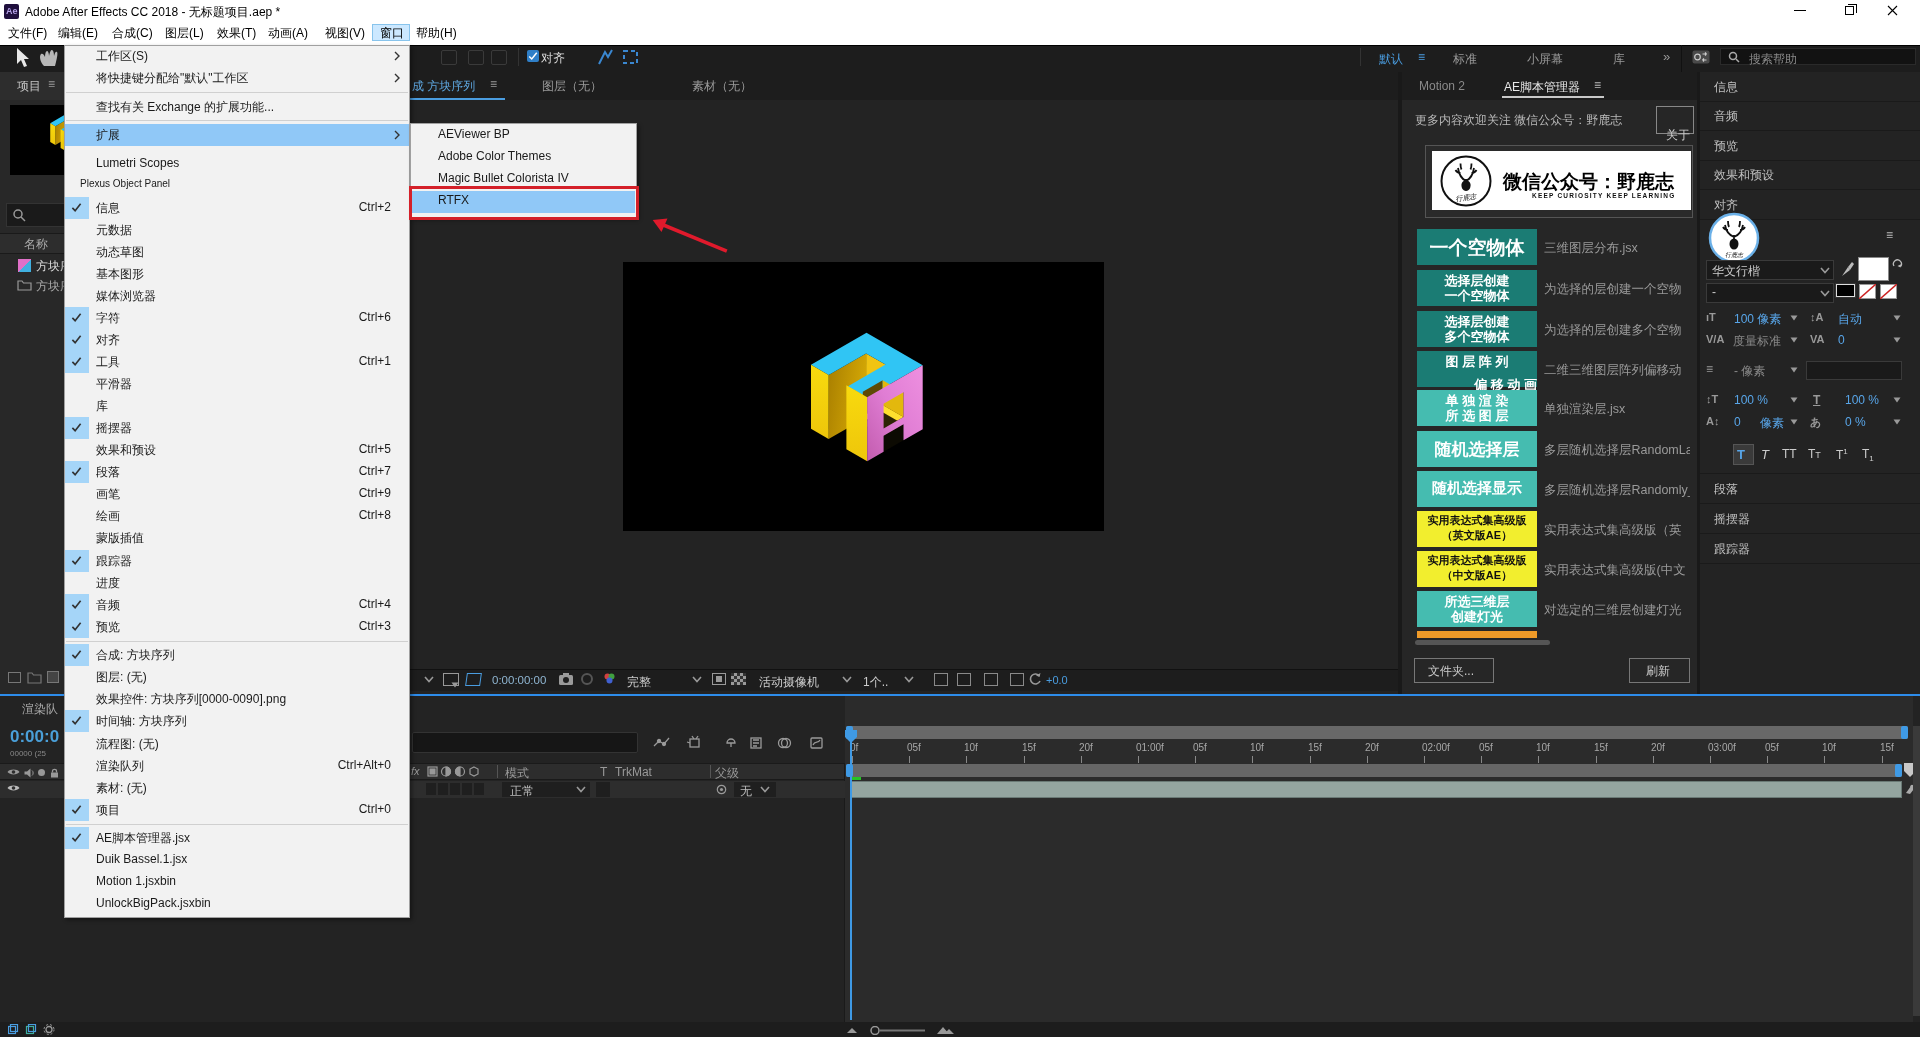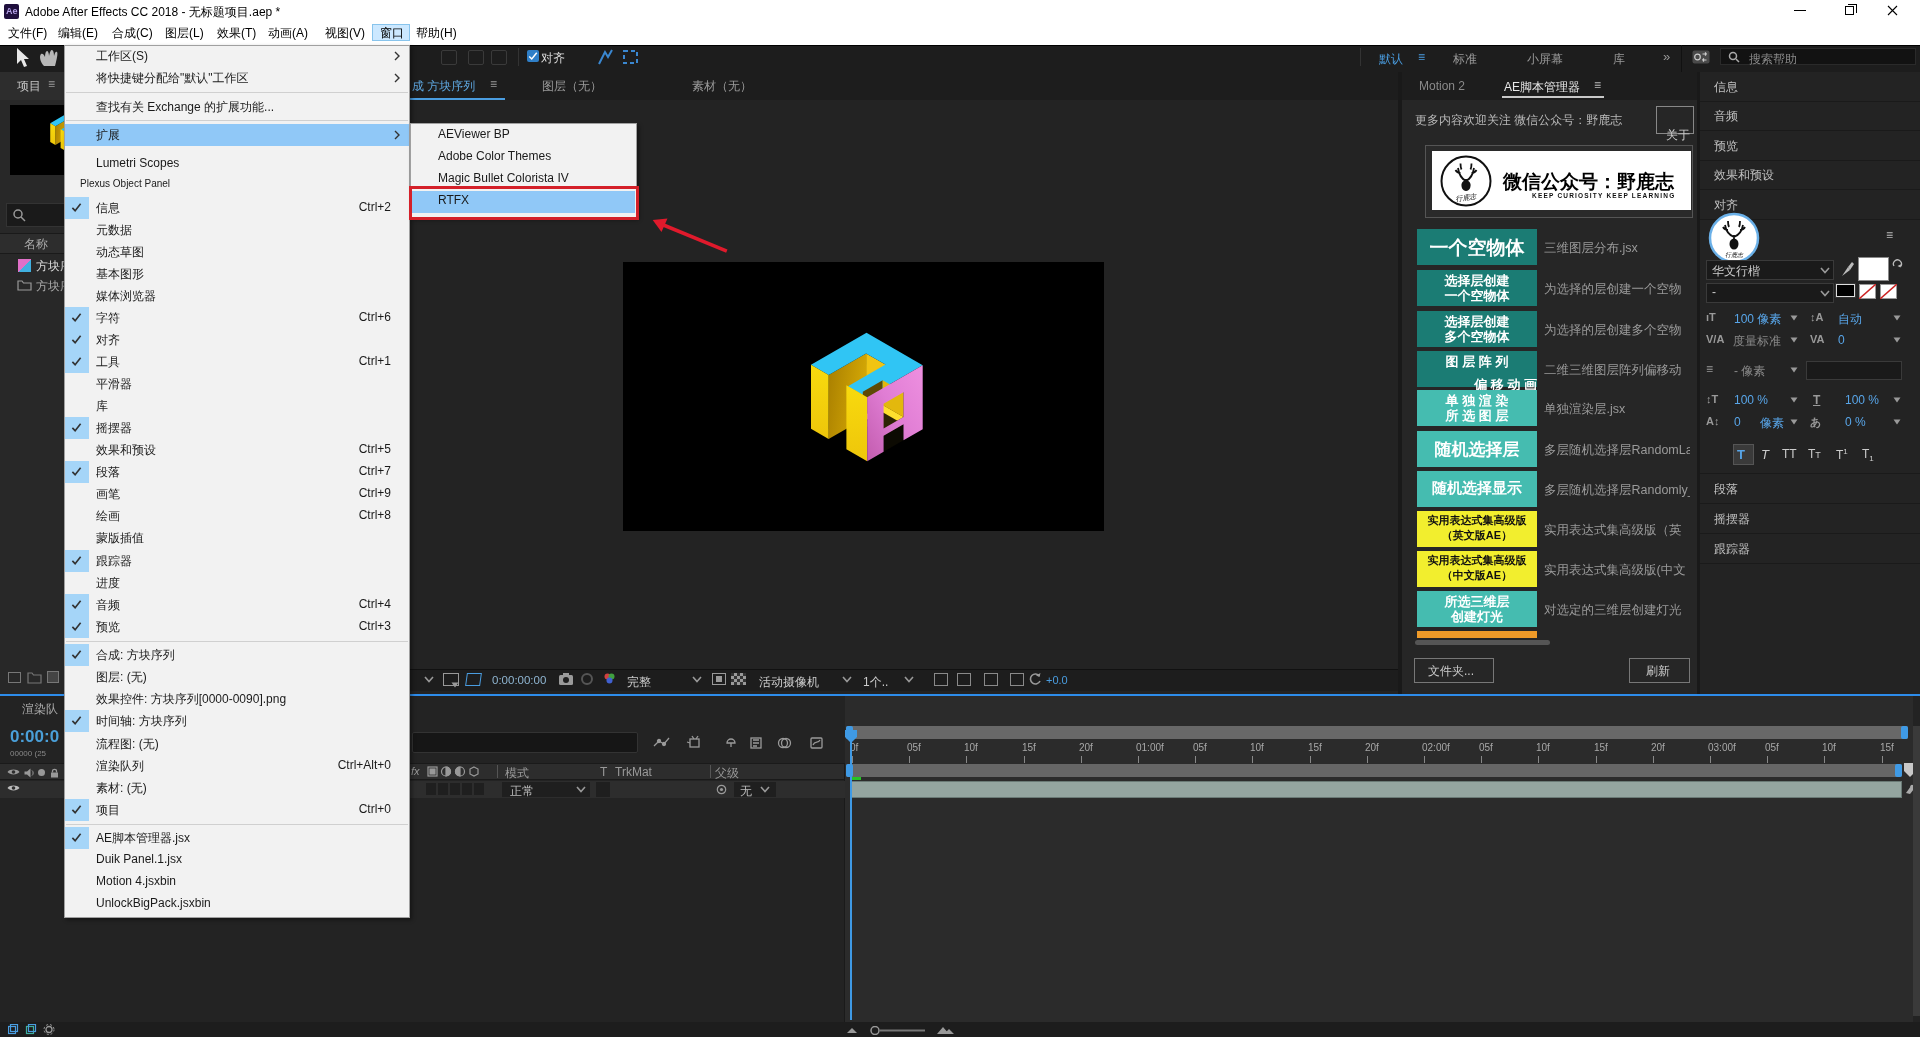--- a/index.html
+++ b/index.html
@@ -668,22 +668,22 @@
     <div class="a" style="left:65px;top:799px;width:24px;height:22px;background:#a5d5f8;"></div>
     <svg class="a" style="left:71px;top:804px;" width="11" height="11" viewBox="0 0 12 12">
       <path d="M1.5 6.5 L4.5 9.5 L10.5 2" stroke="#333" stroke-width="1.8" fill="none"></path>
     </svg>
     <div class="a" style="left:66px;top:824px;width:342px;height:1px;background:#d0d0d0;"></div>
     <div class="tx" style="left:96px;top:830px;font-size:12px;color:#1a1a1a;">AE脚本管理器.jsx</div>
     <div class="a" style="left:65px;top:827px;width:24px;height:22px;background:#a5d5f8;"></div>
     <svg class="a" style="left:71px;top:832px;" width="11" height="11" viewBox="0 0 12 12">
       <path d="M1.5 6.5 L4.5 9.5 L10.5 2" stroke="#333" stroke-width="1.8" fill="none"></path>
     </svg>
-    <div class="tx" style="left:96px;top:852px;font-size:12px;color:#1a1a1a;">Duik Panel.1.jsx</div>
-    <div class="tx" style="left:96px;top:874px;font-size:12px;color:#1a1a1a;">Motion 4.jsxbin</div>
+    <div class="tx" style="left:96px;top:852px;font-size:12px;color:#1a1a1a;">Duik Bassel.1.jsx</div>
+    <div class="tx" style="left:96px;top:874px;font-size:12px;color:#1a1a1a;">Motion 1.jsxbin</div>
     <div class="tx" style="left:96px;top:896px;font-size:12px;color:#1a1a1a;">UnlockBigPack.jsxbin</div>
     <div class="a" style="left:410px;top:123px;width:227px;height:95px;background:#f2f2f2;border:1px solid #a0a0a0;box-shadow:2px 2px 4px rgba(0,0,0,0.4);"></div>
     <div class="a" style="left:412px;top:191px;width:223px;height:22px;background:#90c8f7;"></div>
     <div class="tx" style="left:438px;top:127px;font-size:12px;color:#1a1a1a;">AEViewer BP</div>
     <div class="tx" style="left:438px;top:149px;font-size:12px;color:#1a1a1a;">Adobe Color Themes</div>
     <div class="tx" style="left:438px;top:171px;font-size:12px;color:#1a1a1a;">Magic Bullet Colorista IV</div>
     <div class="tx" style="left:438px;top:193px;font-size:12px;color:#1a1a1a;">RTFX</div>
   </div>
 
 <div id="redann">

